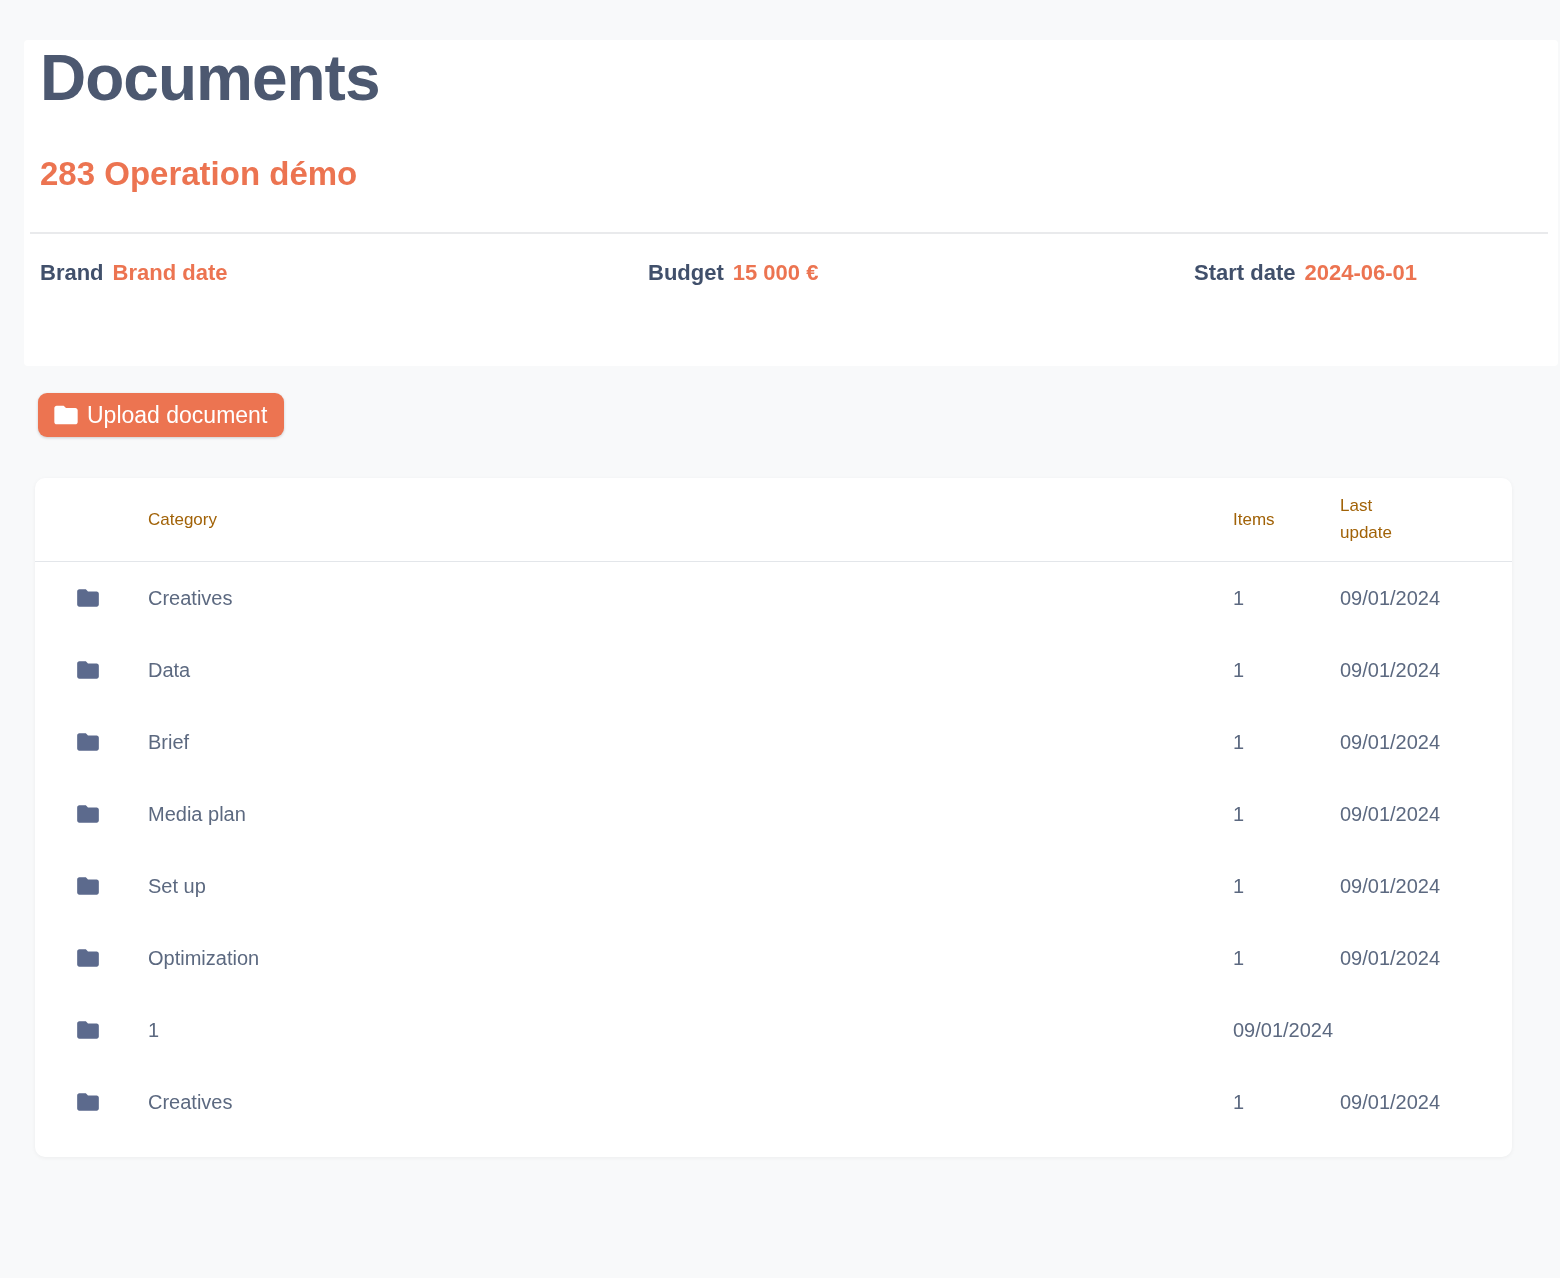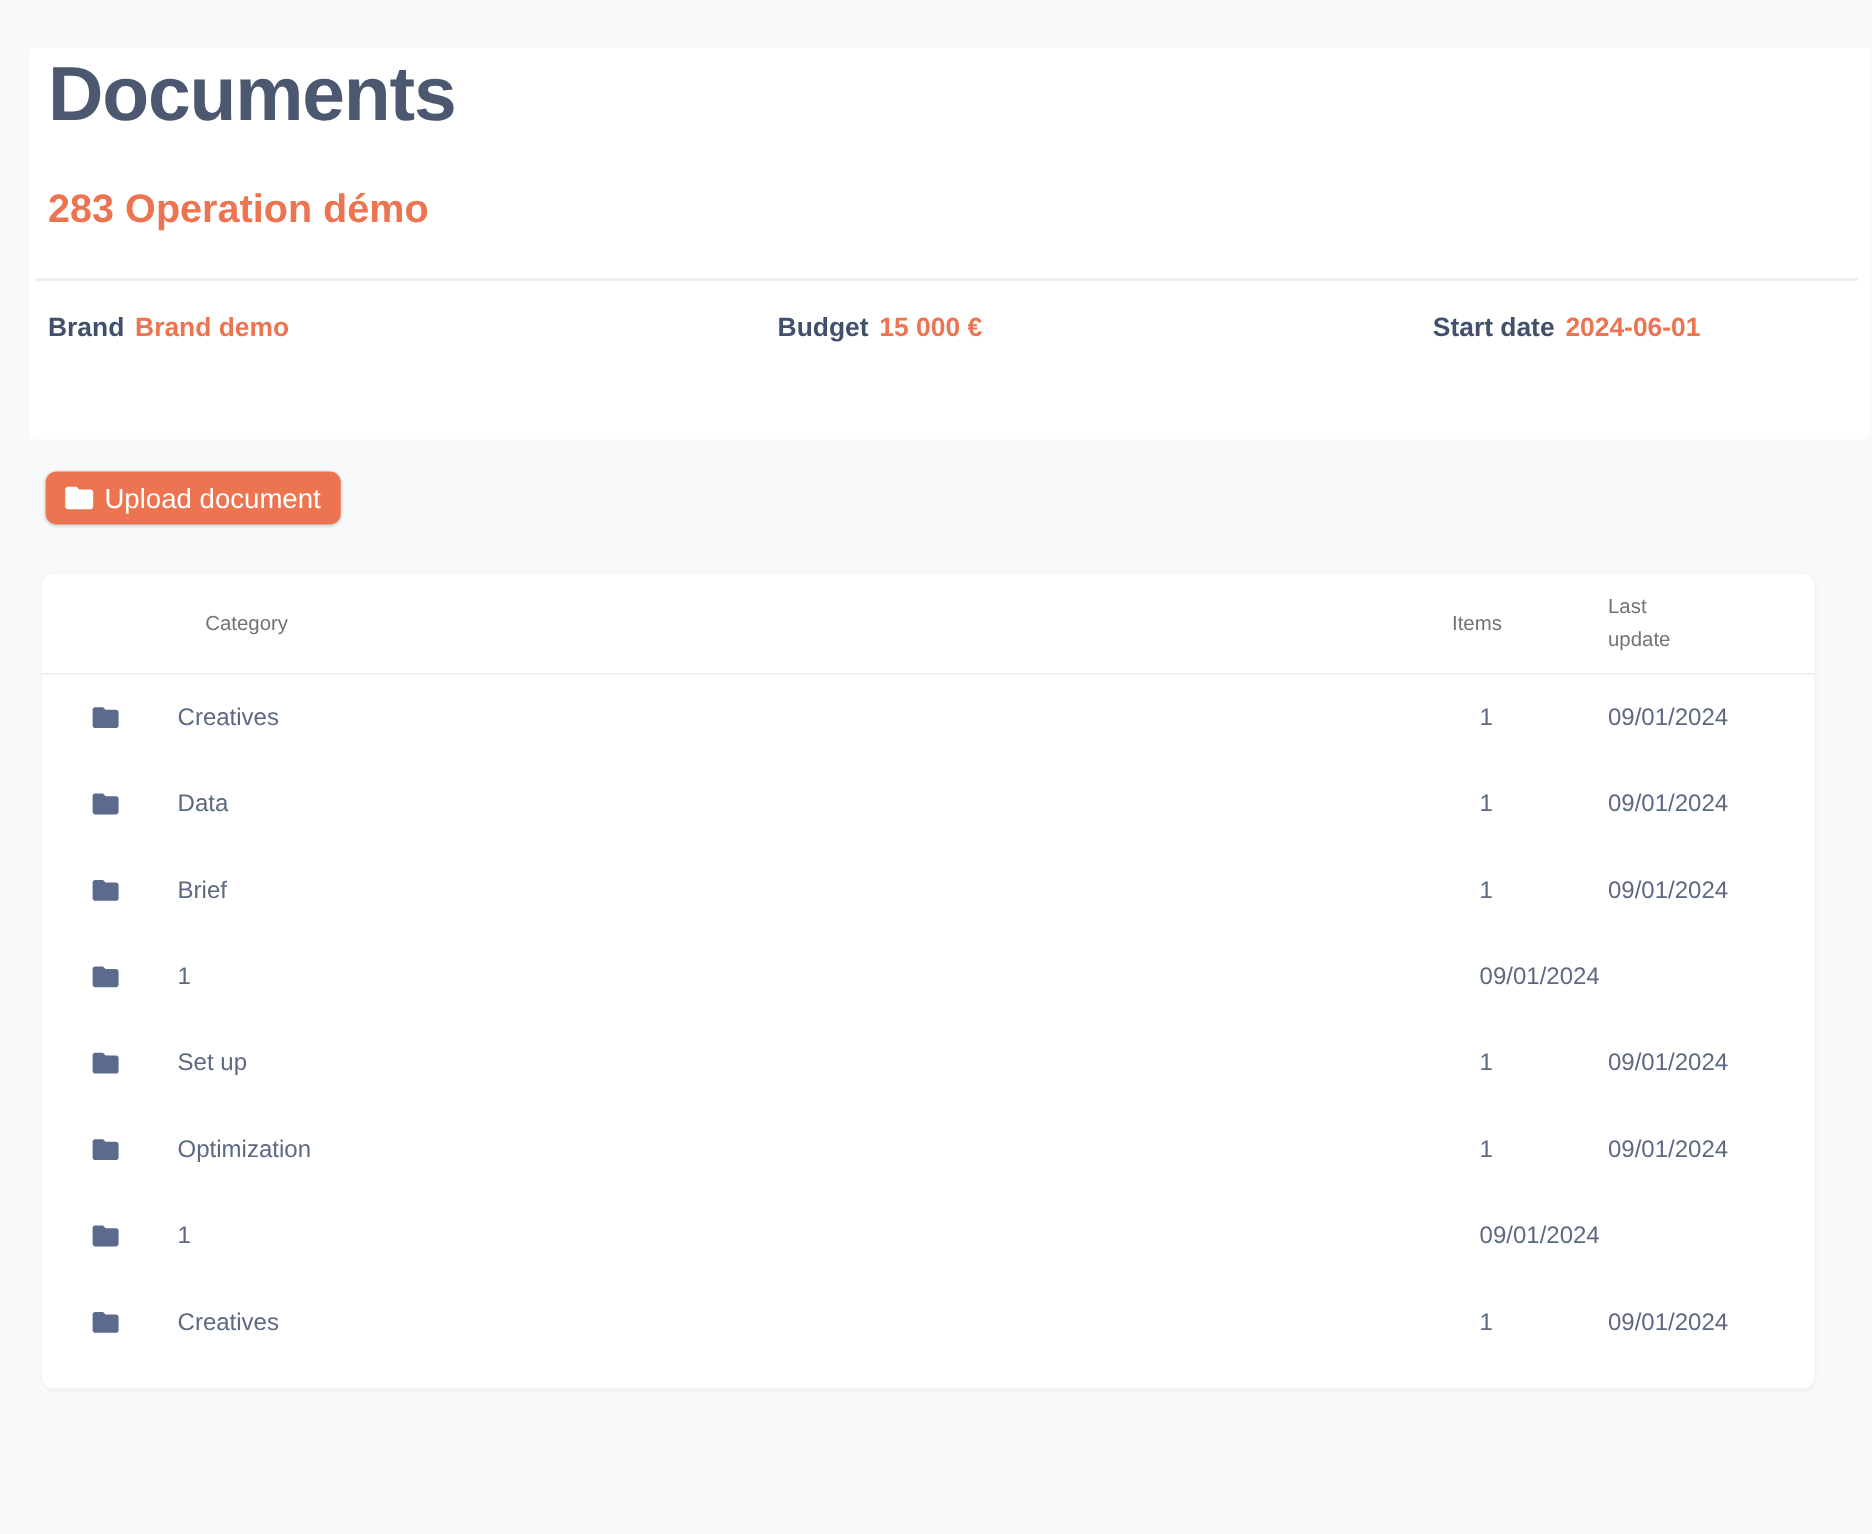--- a/index.html
+++ b/index.html
@@ -72,39 +72,39 @@
   }
   .thead, .trow {
     display: grid;
     grid-template-columns: 73px 1fr 107px 137px;
     align-items: center;
     padding: 0 35px 0 40px;
   }
   .thead {
     height: 84px;
     border-bottom: 1px solid #e3e6ea;
-    color: #737373; font-size: 17px; gap: 23px;
+    color: #a16207; font-size: 17px;
   }
   .thead .last-head-inner { display: inline-block; width: 66px; line-height: 1.55; }
   .trow { height: 72px; color: #5c6980; font-size: 20px; cursor: pointer; }
   .icon-cell { color: #5c6a8d; line-height: 0; }
 </style>
 </head>
 <body>
 
 <div class="page">
 
   <section class="header-card">
     <h1 class="page-title">Documents</h1>
     <h2 class="operation-title">283 Operation démo</h2>
     <hr class="header-divider">
     <div class="info-row">
       <div class="info-item brand">
         <span class="info-label">Brand</span>
-        <span class="info-value">Brand demo</span>
+        <span class="info-value">Brand date</span>
       </div>
       <div class="info-item budget">
         <span class="info-label">Budget</span>
         <span class="info-value">15 000 €</span>
       </div>
       <div class="info-item start-date">
         <span class="info-label">Start date</span>
         <span class="info-value">2024-06-01</span>
       </div>
     </div>
@@ -148,20 +148,21 @@
               <path d="M10 4H4c-1.1 0-2 .9-2 2v12c0 1.1.9 2 2 2h16c1.1 0 2-.9 2-2V8c0-1.1-.9-2-2-2h-8l-2-2z"></path>
             </svg></span>
           <span class="cell cat">Brief</span>
           <span class="cell num">1</span>
           <span class="cell date">09/01/2024</span>
         </div>
         <div class="trow">
           <span class="cell icon-cell"><svg width="26" height="26" viewBox="0 0 24 24" fill="currentColor" aria-hidden="true">
               <path d="M10 4H4c-1.1 0-2 .9-2 2v12c0 1.1.9 2 2 2h16c1.1 0 2-.9 2-2V8c0-1.1-.9-2-2-2h-8l-2-2z"></path>
             </svg></span>
+          <span class="cell cat">Media plan</span>
           <span class="cell num">1</span>
           <span class="cell date">09/01/2024</span>
         </div>
         <div class="trow">
           <span class="cell icon-cell"><svg width="26" height="26" viewBox="0 0 24 24" fill="currentColor" aria-hidden="true">
               <path d="M10 4H4c-1.1 0-2 .9-2 2v12c0 1.1.9 2 2 2h16c1.1 0 2-.9 2-2V8c0-1.1-.9-2-2-2h-8l-2-2z"></path>
             </svg></span>
           <span class="cell cat">Set up</span>
           <span class="cell num">1</span>
           <span class="cell date">09/01/2024</span>

